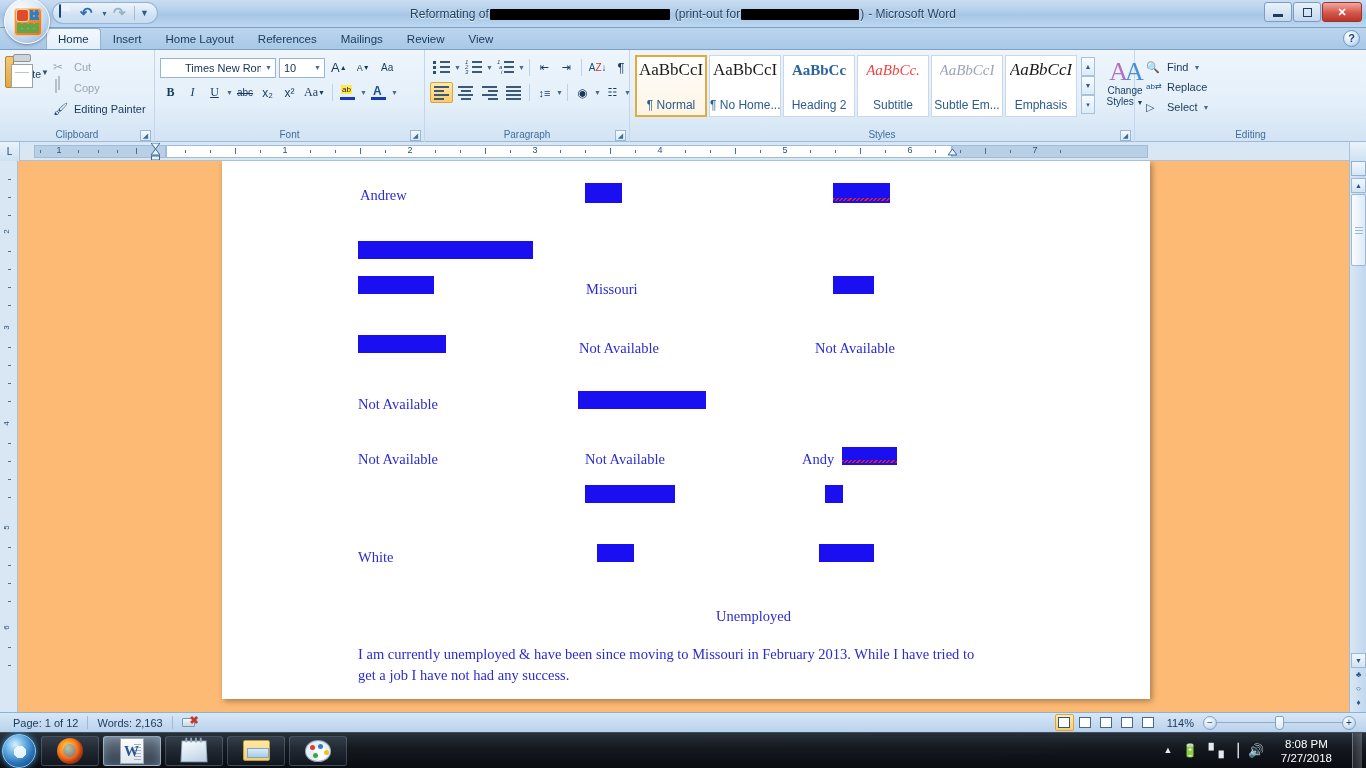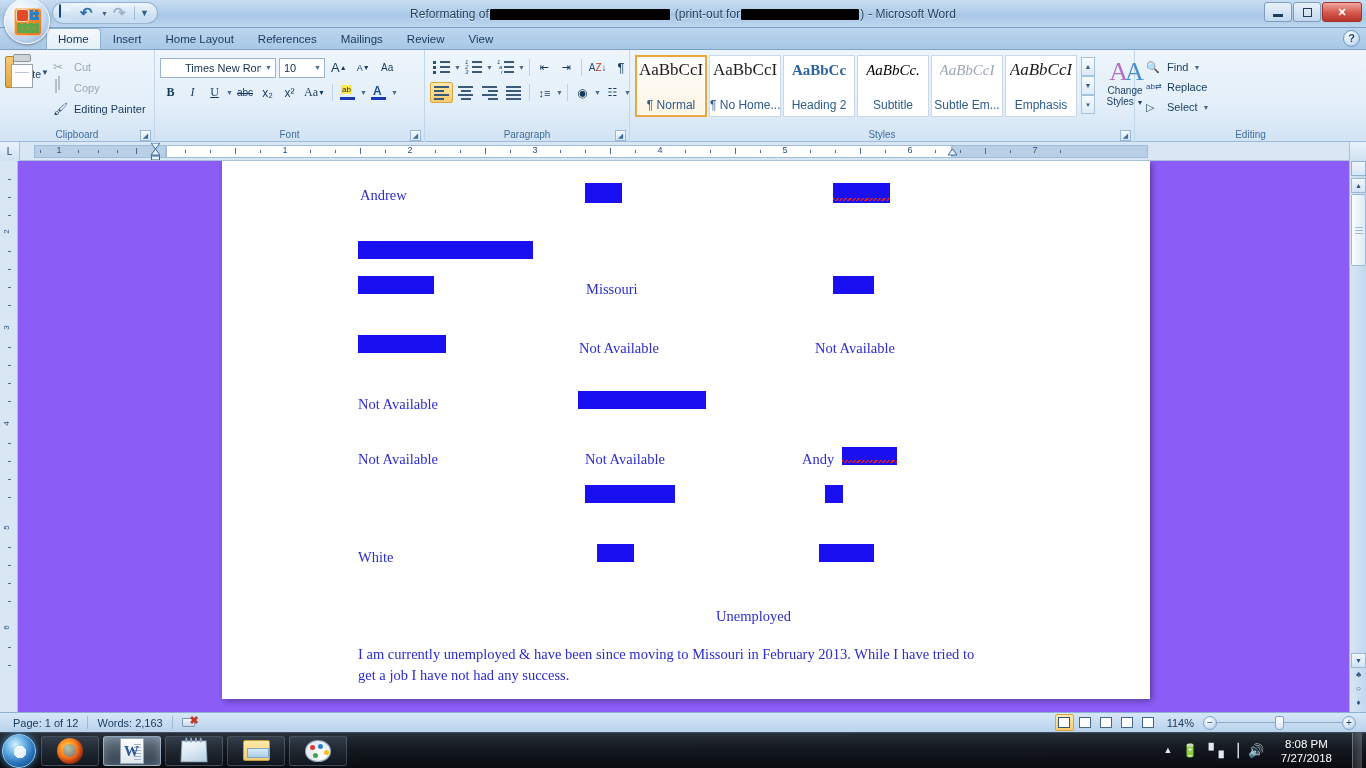--- a/index.html
+++ b/index.html
@@ -287,21 +287,21 @@
     overflow:hidden;
   }
   .vruler {
     width:18px; background:#d9e7f5; position:relative; border-right:1px solid #a8c2dd;
     flex:0 0 18px;
   }
   .vruler .vtick { position:absolute; left:8px; width:3px; height:1px; background:#4b6f94; }
   .vruler .vnum { position:absolute; left:4px; font-size:8px; color:#29527c; transform:rotate(-90deg); }
   .page-scroll {
     flex:1; position:relative; overflow:hidden;
-    background:#8b5cf6;
+    background:#fdba74;
   }
   .page {
     position:absolute; left:204px; top:0; width:928px; height:538px;
     background:#fff; box-shadow: 2px 2px 6px rgba(0,0,0,.35);
   }
   .doc-text {
     position:absolute; left:0; top:0; right:0; bottom:0;
     font-family:"Liberation Serif", serif;
     color:#2b2bd0; font-size:14.5px;
   }
@@ -713,21 +713,21 @@
           </div>
           <div class="style-item">
             <div class="style-sample">AaBbCcI</div>
             <div class="style-name">¶ No Home...</div>
           </div>
           <div class="style-item">
             <div class="style-sample" style="color:#2b639e;font-weight:bold;font-size:15px;">AaBbCc</div>
             <div class="style-name">Heading 2</div>
           </div>
           <div class="style-item">
-            <div class="style-sample" style="color:#000000;font-style:italic;font-size:15px;">AaBbCc.</div>
+            <div class="style-sample" style="color:#ef4444;font-style:italic;font-size:15px;">AaBbCc.</div>
             <div class="style-name">Subtitle</div>
           </div>
           <div class="style-item">
             <div class="style-sample" style="color:#9aa6b3;font-style:italic;font-size:15px;">AaBbCcI</div>
             <div class="style-name">Subtle Em...</div>
           </div>
           <div class="style-item">
             <div class="style-sample" style="font-style:italic;">AaBbCcI</div>
             <div class="style-name">Emphasis</div>
           </div>

